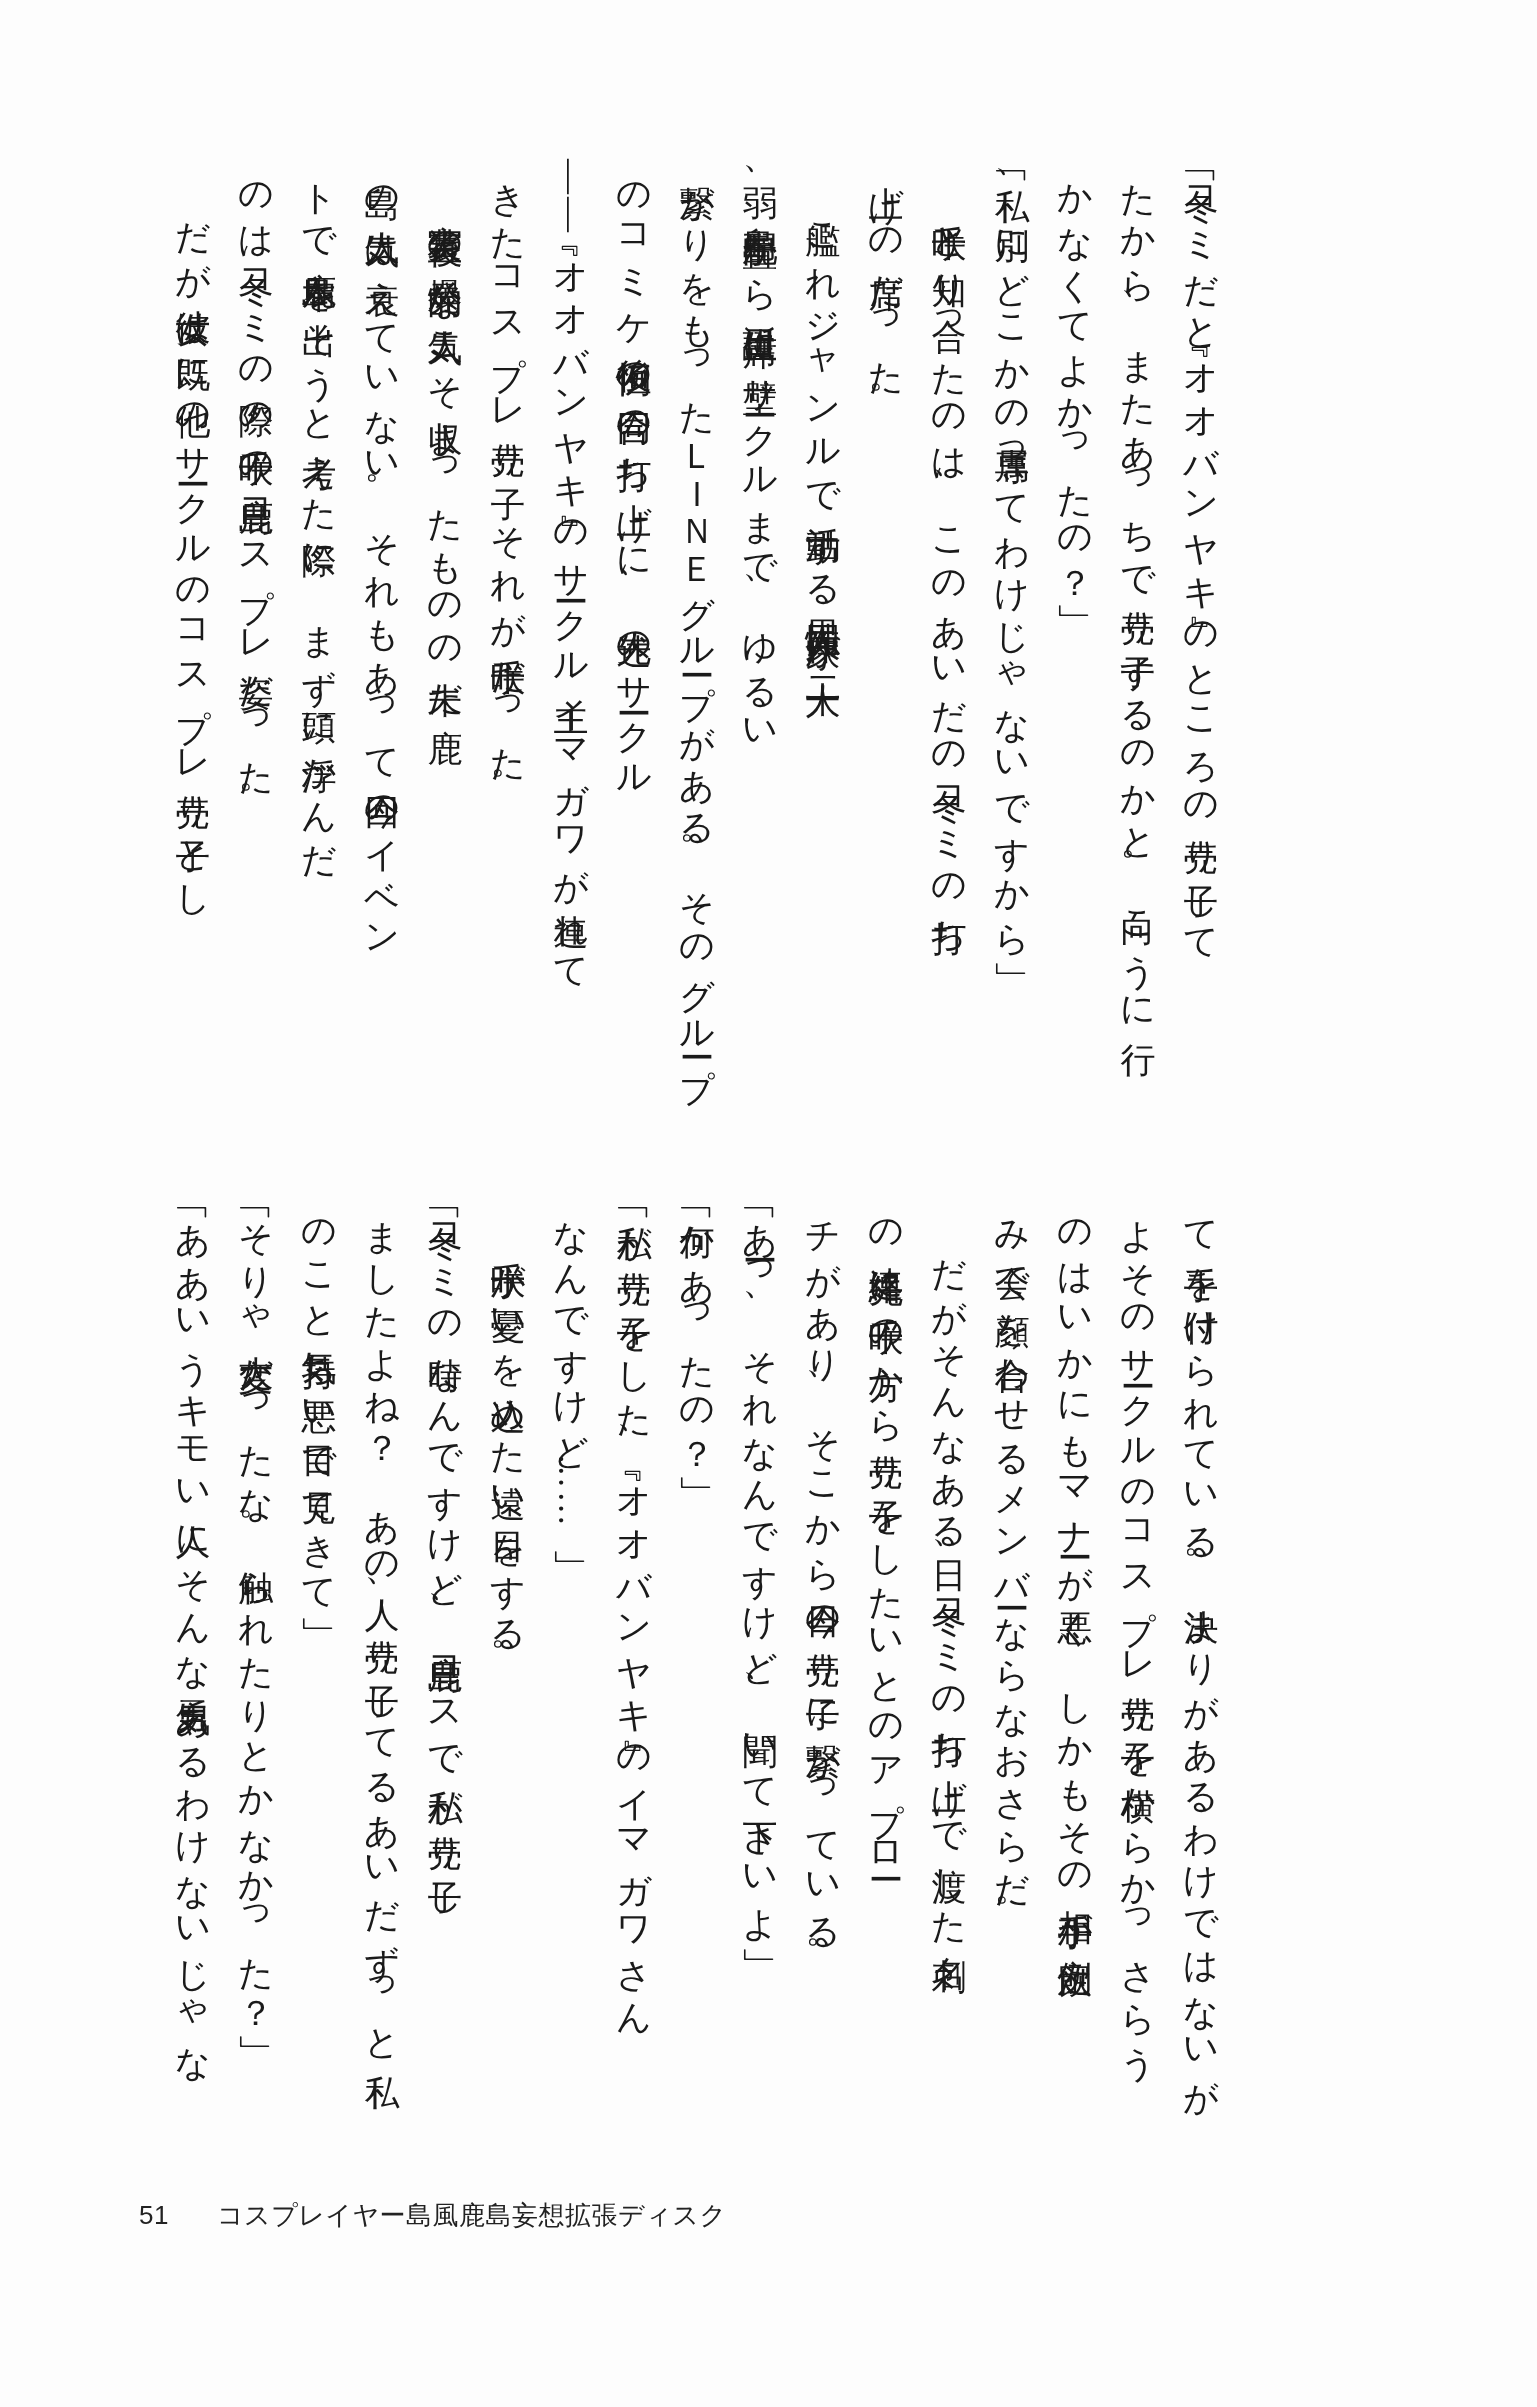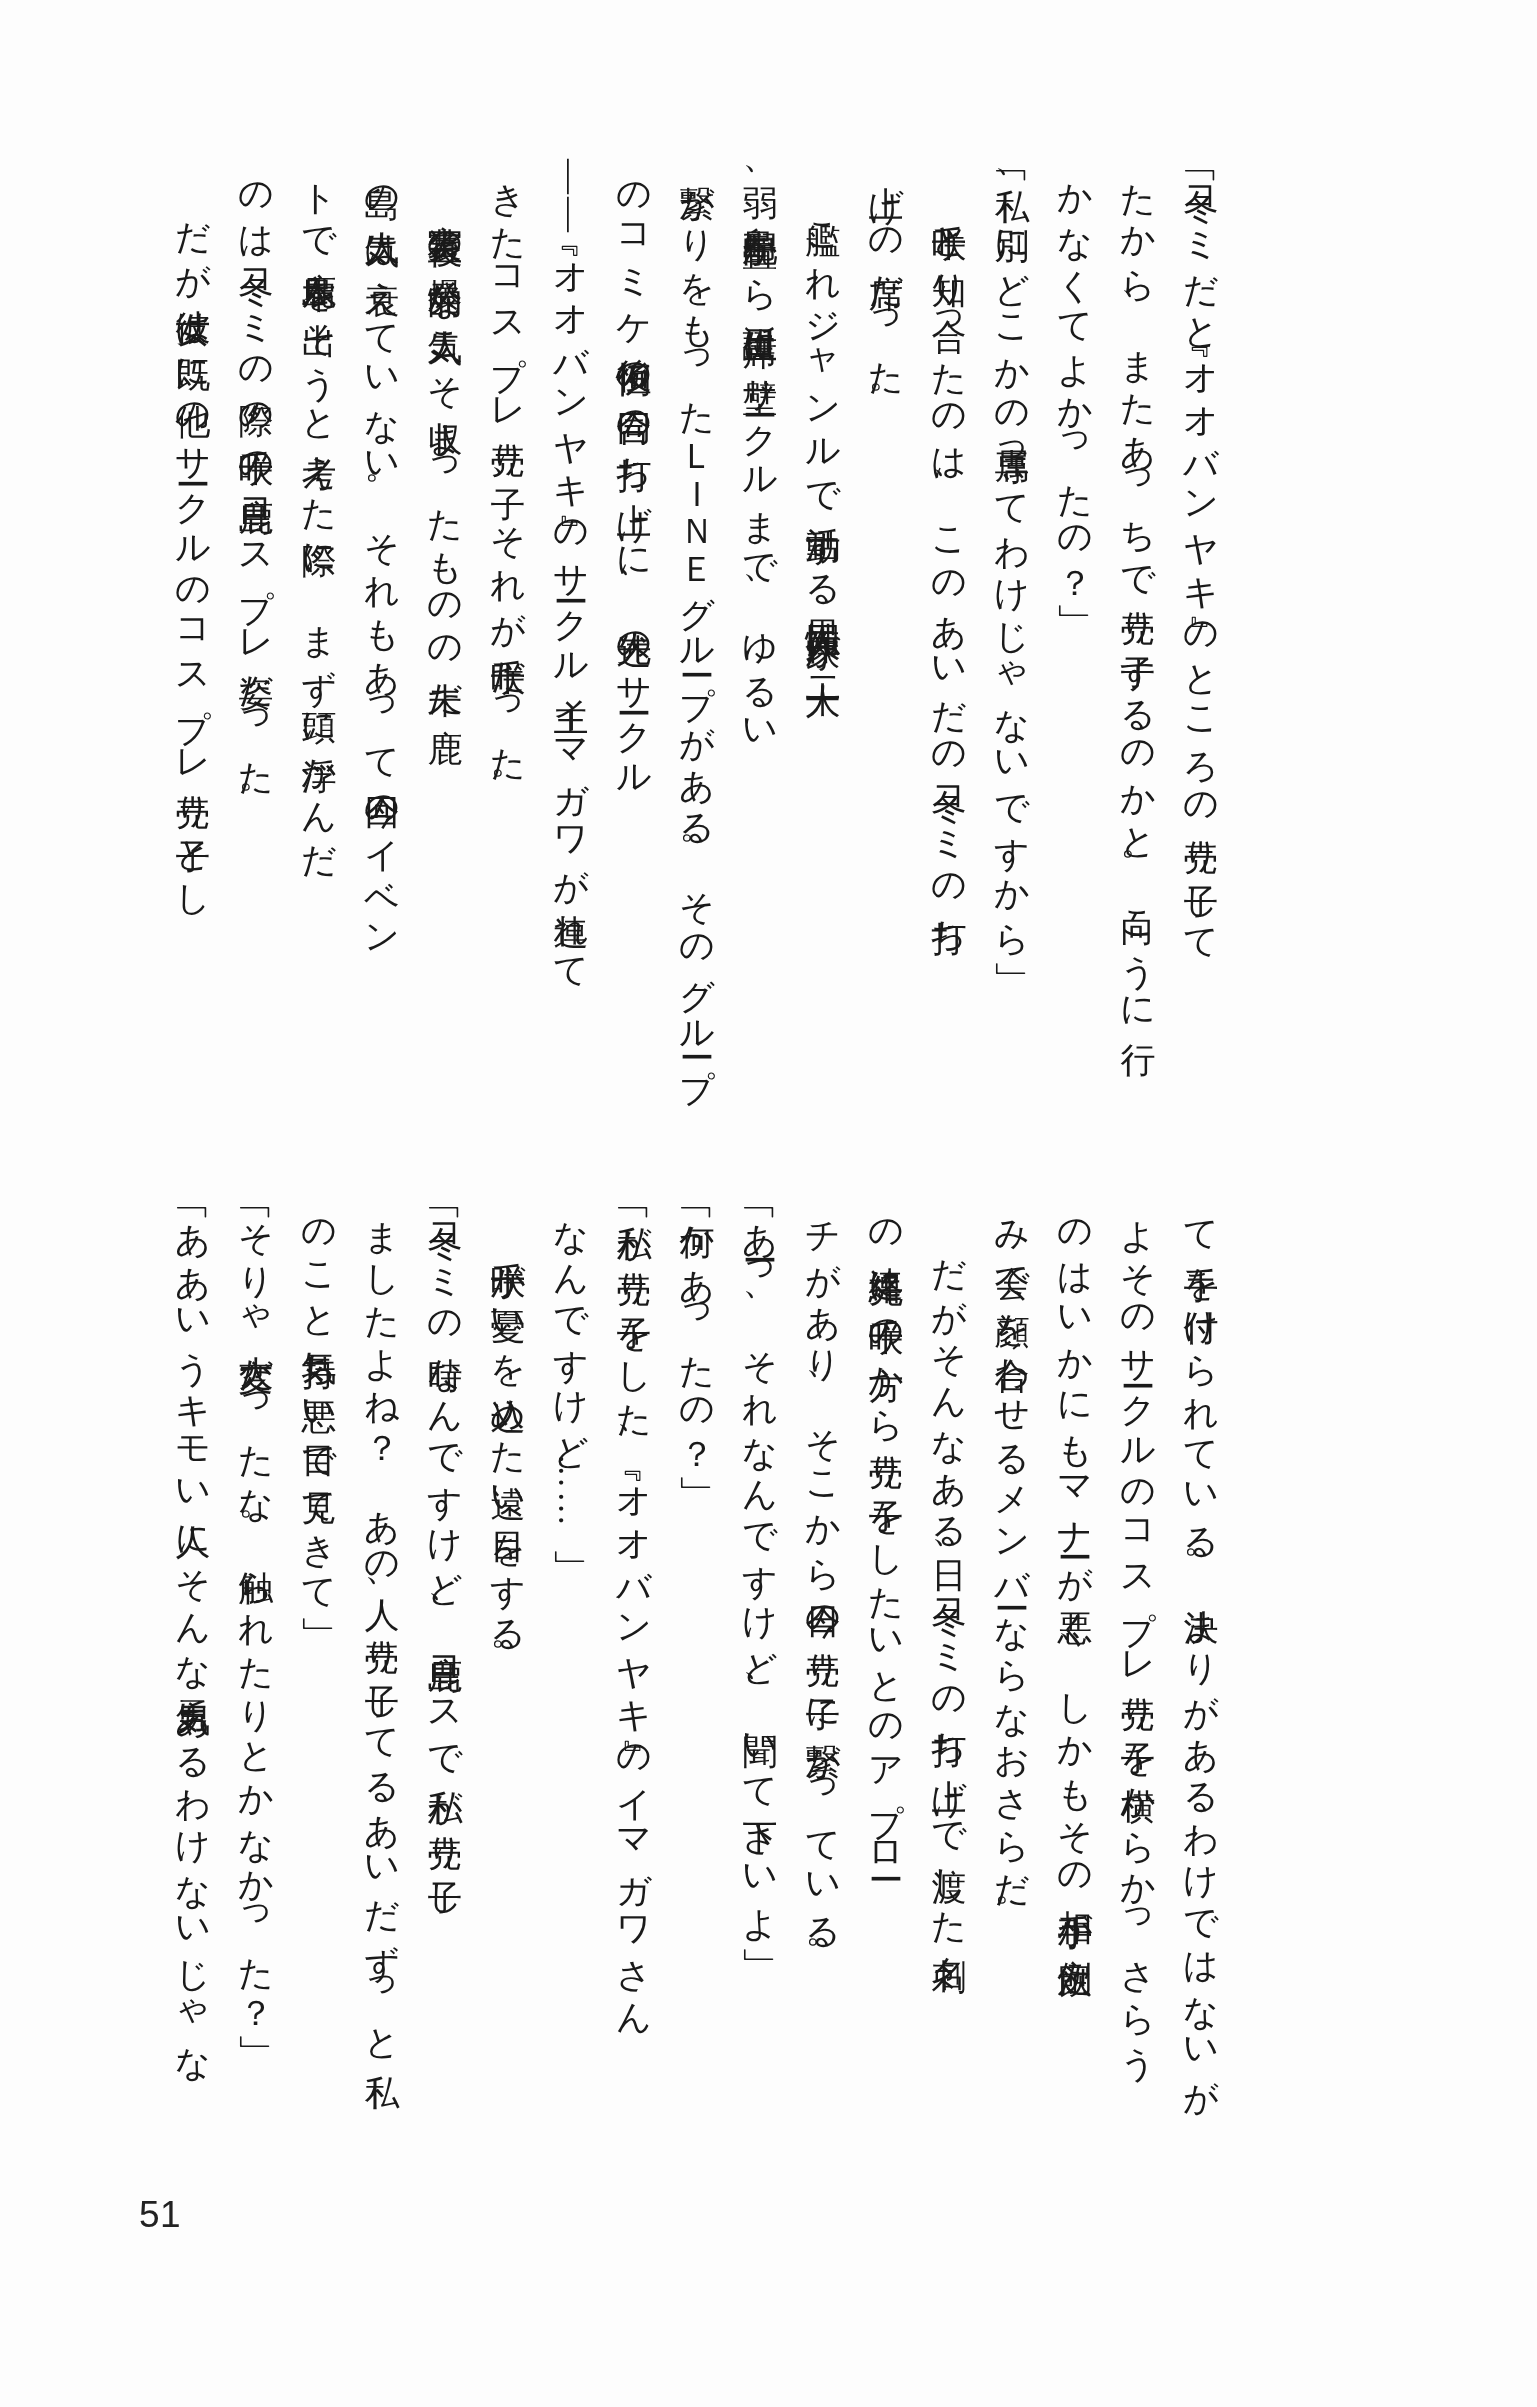--- a/index.html
+++ b/index.html
@@ -32,21 +32,21 @@
     white-space: nowrap;
   }
   .page-footer {
     position: absolute;
     top: 2193px;
     left: 139px;
     display: flex;
     align-items: flex-start;
     gap: 48px;
     font-family: "Liberation Sans", "DejaVu Sans", sans-serif;
-    font-size: 37px;
+    font-size: 26px;
     line-height: 44px;
     color: #222222;
     letter-spacing: 0.5px;
   }
 </style>
 </head>
 <body>
 
 <div class="page">
 
@@ -85,16 +85,17 @@
     <p class="tline">　千咲が憂いを込めた遠い目をする。</p>
     <p class="tline">「冬コミの時なんですけど、鹿島コスで私が売り子し</p>
     <p class="tline">ましたよね？　あの人、売り子してるあいだずっと私</p>
     <p class="tline">のこと気持ち悪い目で見てきて」</p>
     <p class="tline">「そりゃ大変だったな。触られたりとかなかった？」</p>
     <p class="tline">「ああいうキモい人にそんな勇気あるわけないじゃな</p>
   </section>
 
   <footer class="page-footer">
     <span>51</span>
+    <span>コスプレイヤー島風鹿島妄想拡張ディスク</span>
   </footer>
 
 </div>
 
 
 </body></html>

